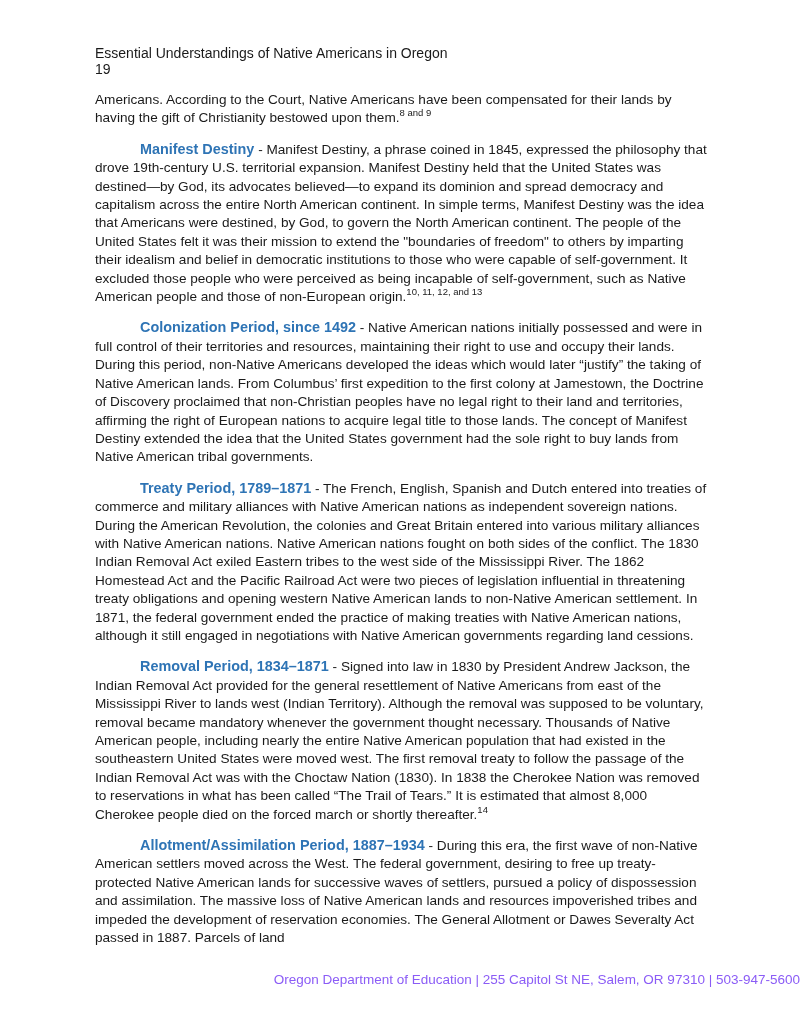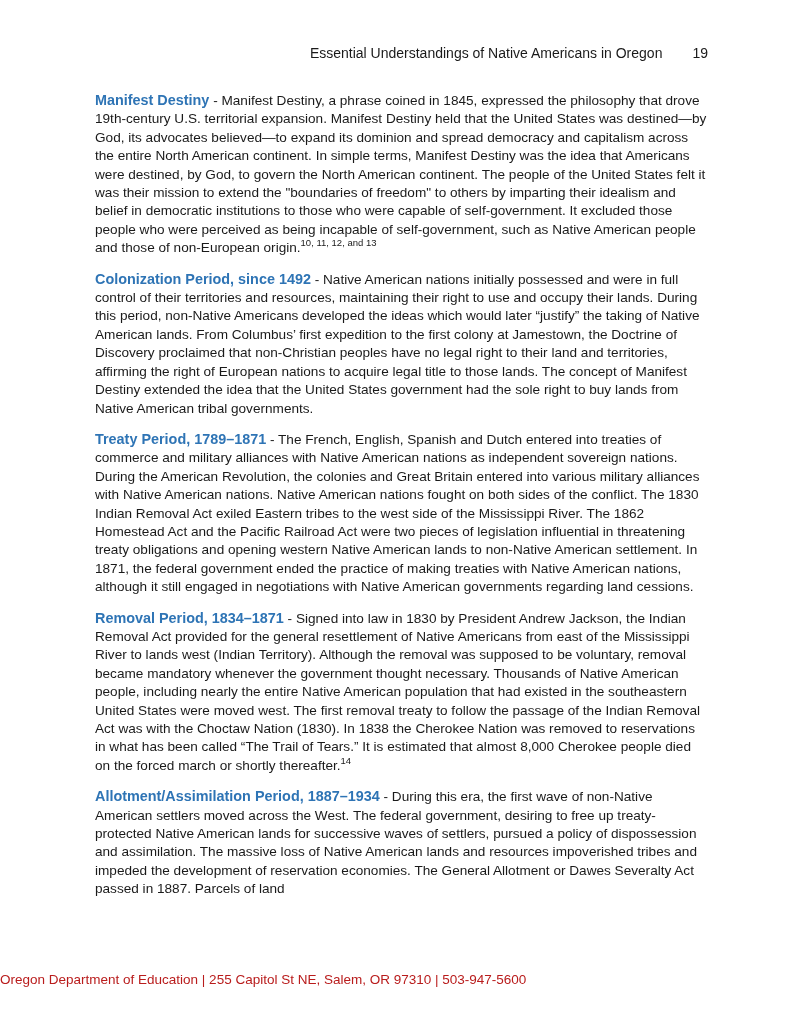--- a/index.html
+++ b/index.html
@@ -18,68 +18,70 @@
     overflow: hidden;
   }
   .header {
     position: absolute;
     top: 45px;
     left: 95px;
     right: 92px;
     display: flex;
     justify-content: flex-end;
     align-items: baseline;
-    gap: 30px;
     font-size: 14px;
     color: #1a1a1a;
+    flex-direction: column;
   }
   .content {
     position: absolute;
     top: 91px;
     left: 95px;
     width: 614px;
     font-size: 13.6px;
     line-height: 18.4px;
     text-align: left;
   }
   .para {
     margin: 0 0 12px 0;
   }
   .section-heading {
     color: var(--heading-color, #2E74B5);
     font-weight: 700;
     font-size: 14.4px;
+    margin-left: 45px;
   }
   sup.fn {
     font-size: 9.5px;
     vertical-align: super;
     line-height: 0;
   }
   .footer {
     position: absolute;
     left: 0;
     right: 0;
     top: 972px;
-    text-align: left;
+    text-align: right;
     font-size: 13.5px;
-    color: #b91c1c;
+    color: #8b5cf6;
   }
 </style>
 </head>
 <body>
 
 <div class="page">
 
   <div class="header">
     <span>Essential Understandings of Native Americans in Oregon</span>
     <span>19</span>
   </div>
 
   <div class="content">
 
+    <p class="para"><span>Americans. According to the Court, Native Americans have been compensated for their lands by having the gift of Christianity bestowed upon them.</span><sup class="fn">8 and 9</sup></p>
 
     <p class="para"><span class="section-heading">Manifest Destiny</span><span> - </span><span>Manifest Destiny, a phrase coined in 1845, expressed the philosophy that drove 19th-century U.S. territorial expansion. Manifest Destiny held that the United States was destined—by God, its advocates believed—to expand its dominion and spread democracy and capitalism across the entire North American continent.  In simple terms, Manifest Destiny was the idea that Americans were destined, by God, to govern the North American continent.  The people of the United States felt it was their mission to extend the "boundaries of freedom" to others by imparting their idealism and belief in democratic institutions to those who were capable of self-government. It excluded those people who were perceived as being incapable of self-government, such as Native American people and those of non-European origin.</span><sup class="fn">10, 11, 12, and 13</sup></p>
 
     <p class="para"><span class="section-heading">Colonization Period, since 1492</span><span> - </span><span>Native American nations initially possessed and were in full control of their territories and resources, maintaining their right to use and occupy their lands. During this period, non-Native Americans developed the ideas which would later “justify” the taking of Native American lands. From Columbus’ first expedition to the first colony at Jamestown, the Doctrine of Discovery proclaimed that non-Christian peoples have no legal right to their land and territories, affirming the right of European nations to acquire legal title to those lands. The concept of Manifest Destiny extended the idea that the United States government had the sole right to buy lands from Native American tribal governments.</span><sup class="fn"></sup></p>
 
     <p class="para"><span class="section-heading">Treaty Period, 1789–1871</span><span> - </span><span>The French, English, Spanish and Dutch entered into treaties of commerce and military alliances with Native American nations as independent sovereign nations. During the American Revolution, the colonies and Great Britain entered into various military alliances with Native American nations. Native American nations fought on both sides of the conflict. The 1830 Indian Removal Act exiled Eastern tribes to the west side of the Mississippi River. The 1862 Homestead Act and the Pacific Railroad Act were two pieces of legislation influential in threatening treaty obligations and opening western Native American lands to non-Native American settlement. In 1871, the federal government ended the practice of making treaties with Native American nations, although it still engaged in negotiations with Native American governments regarding land cessions.</span><sup class="fn"></sup></p>
 
     <p class="para"><span class="section-heading">Removal Period, 1834–1871</span><span> - </span><span>Signed into law in 1830 by President Andrew Jackson, the Indian Removal Act provided for the general resettlement of Native Americans from east of the Mississippi River to lands west (Indian Territory). Although the removal was supposed to be voluntary, removal became mandatory whenever the government thought necessary. Thousands of Native American people, including nearly the entire Native American population that had existed in the southeastern United States were moved west. The first removal treaty to follow the passage of the Indian Removal Act was with the Choctaw Nation (1830). In 1838 the Cherokee Nation was removed to reservations in what has been called “The Trail of Tears.” It is estimated that almost 8,000 Cherokee people died on the forced march or shortly thereafter.</span><sup class="fn">14</sup></p>
 
     <p class="para"><span class="section-heading">Allotment/Assimilation Period, 1887–1934</span><span> - </span><span>During this era, the first wave of non-Native American settlers moved across the West. The federal government, desiring to free up treaty-protected Native American lands for successive waves of settlers, pursued a policy of dispossession and assimilation. The massive loss of Native American lands and resources impoverished tribes and impeded the development of reservation economies. The General Allotment or Dawes Severalty Act passed in 1887. Parcels of land</span><sup class="fn"></sup></p>

